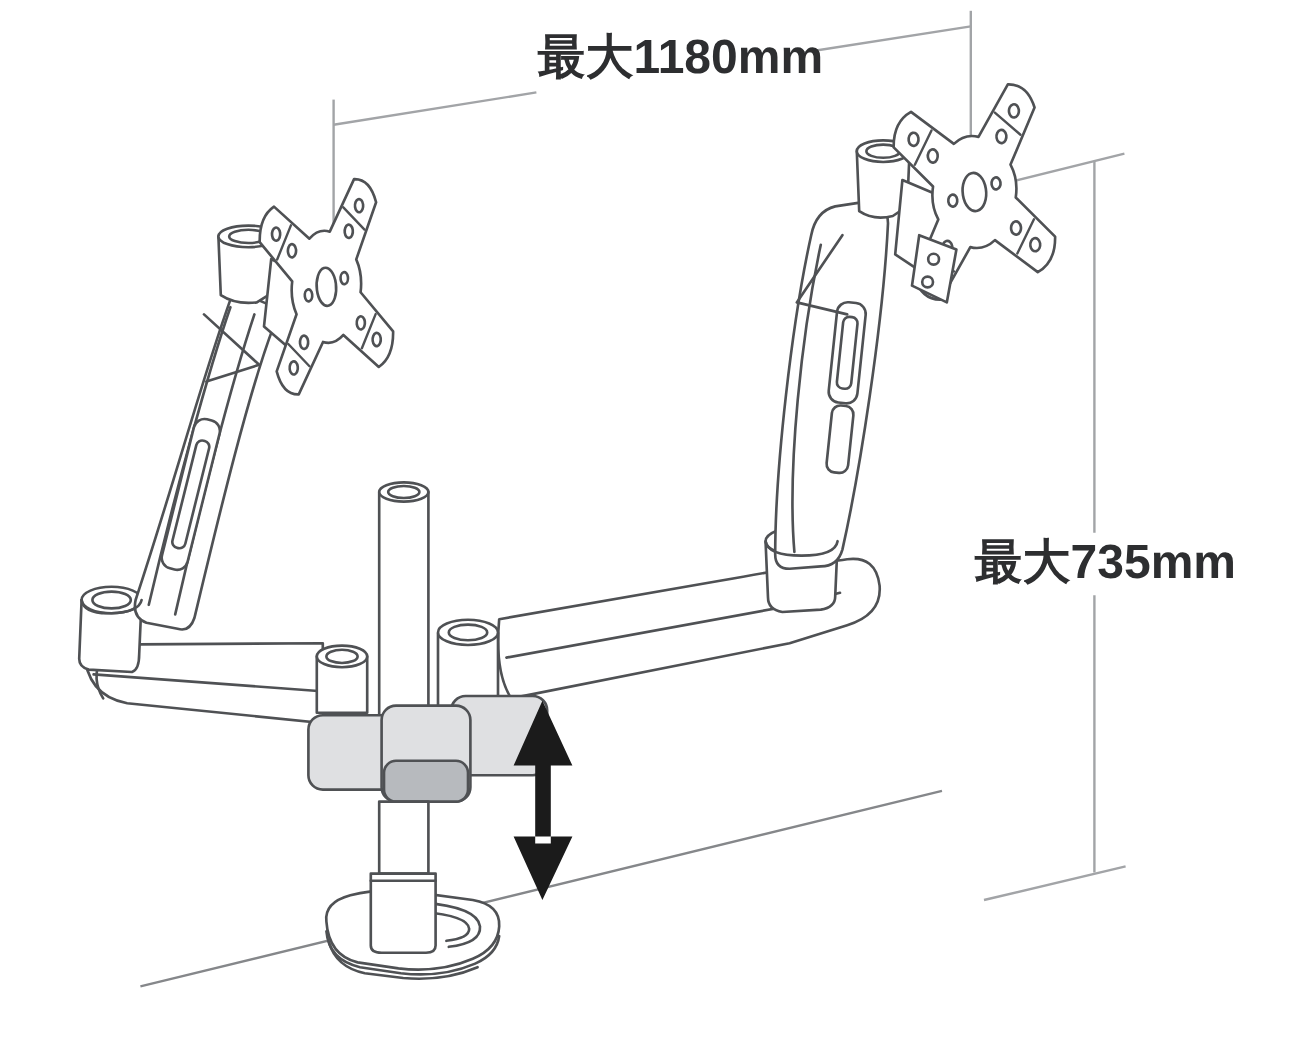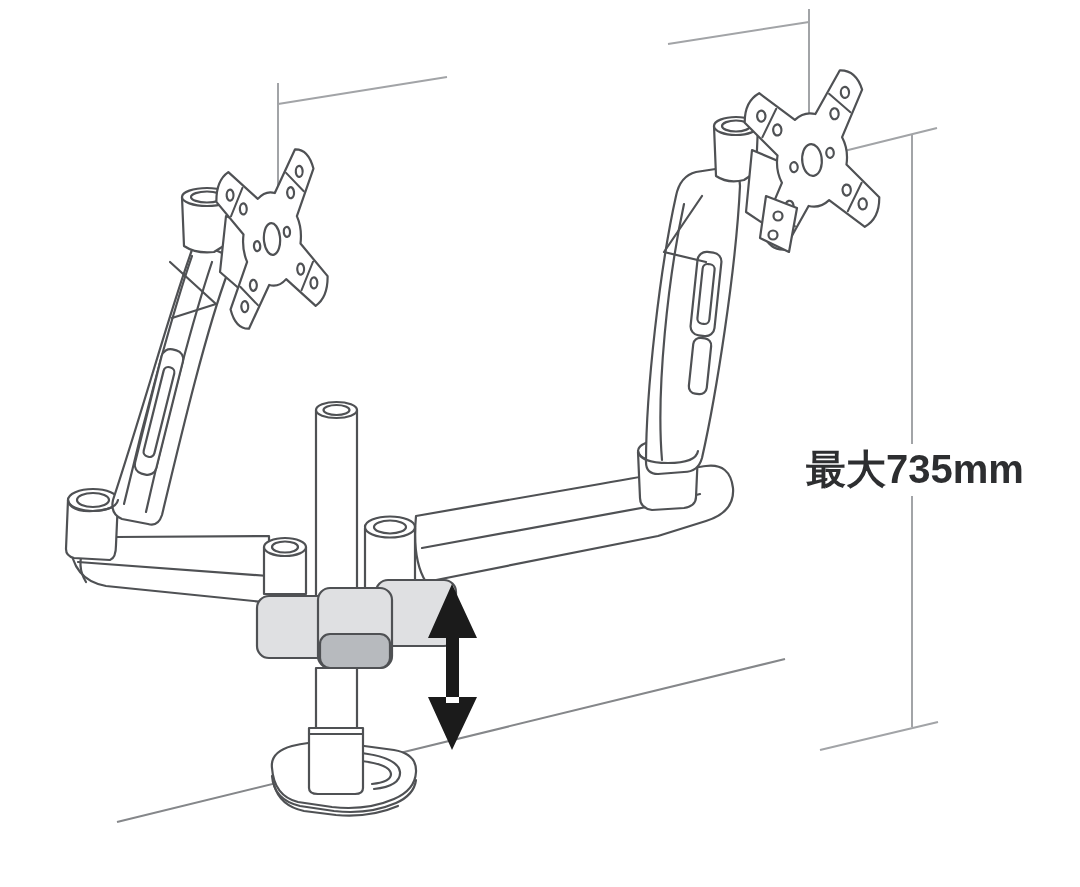--- a/index.html
+++ b/index.html
@@ -16,21 +16,21 @@
   .stage{
     position:relative;width:1080px;height:887px;background:var(--background);
     overflow:hidden;font-family:"Liberation Sans","DejaVu Sans",sans-serif;
   }
   .stage svg{position:absolute;left:0;top:0;}
   .dim-label{
     position:absolute;color:var(--text);font-weight:700;font-size:40px;
     line-height:1.1;white-space:nowrap;letter-spacing:0px;
   }
   .label-width{left:448px;top:26px;width:236px;text-align:center;}
-  .label-height{left:806px;top:447px;width:224px;text-align:left;}
+  .label-height{left:806px;top:447px;width:224px;text-align:right;}
   
   .dim line{stroke:var(--dimension-line);stroke-width:2;fill:none;}
   .dim .desk{stroke:var(--desk-line);}
   .product path,.product ellipse,.product rect,.product line,.product circle{
     fill:none;stroke:var(--outline);stroke-width:2.2;
     stroke-linejoin:round;stroke-linecap:round;
   }
   .fill-w{fill:#ffffff !important;}
   .fill-lg{fill:var(--collar-light) !important;}
   .fill-dg{fill:var(--collar-dark) !important;}
@@ -177,14 +177,15 @@
         <path class="fill-w" d="M309,728 L309,788 Q309,794 318,794 L355,794 Q363,794 363,788 L363,728 Z"></path>
         <line x1="309" y1="734" x2="363" y2="734"></line>
       </g>
     </g>
 
     <g class="arrow">
       <path d="M452,584 L477,638 L428,638 Z M446,632 L459,632 L459,703 L446,703 Z M452,750 L477,697 L428,697 Z"></path>
     </g>
   </svg>
 
+  <div class="dim-label label-width">最大1180mm</div>
   <div class="dim-label label-height">最大735mm</div>
 </div>
 
 </body></html>

